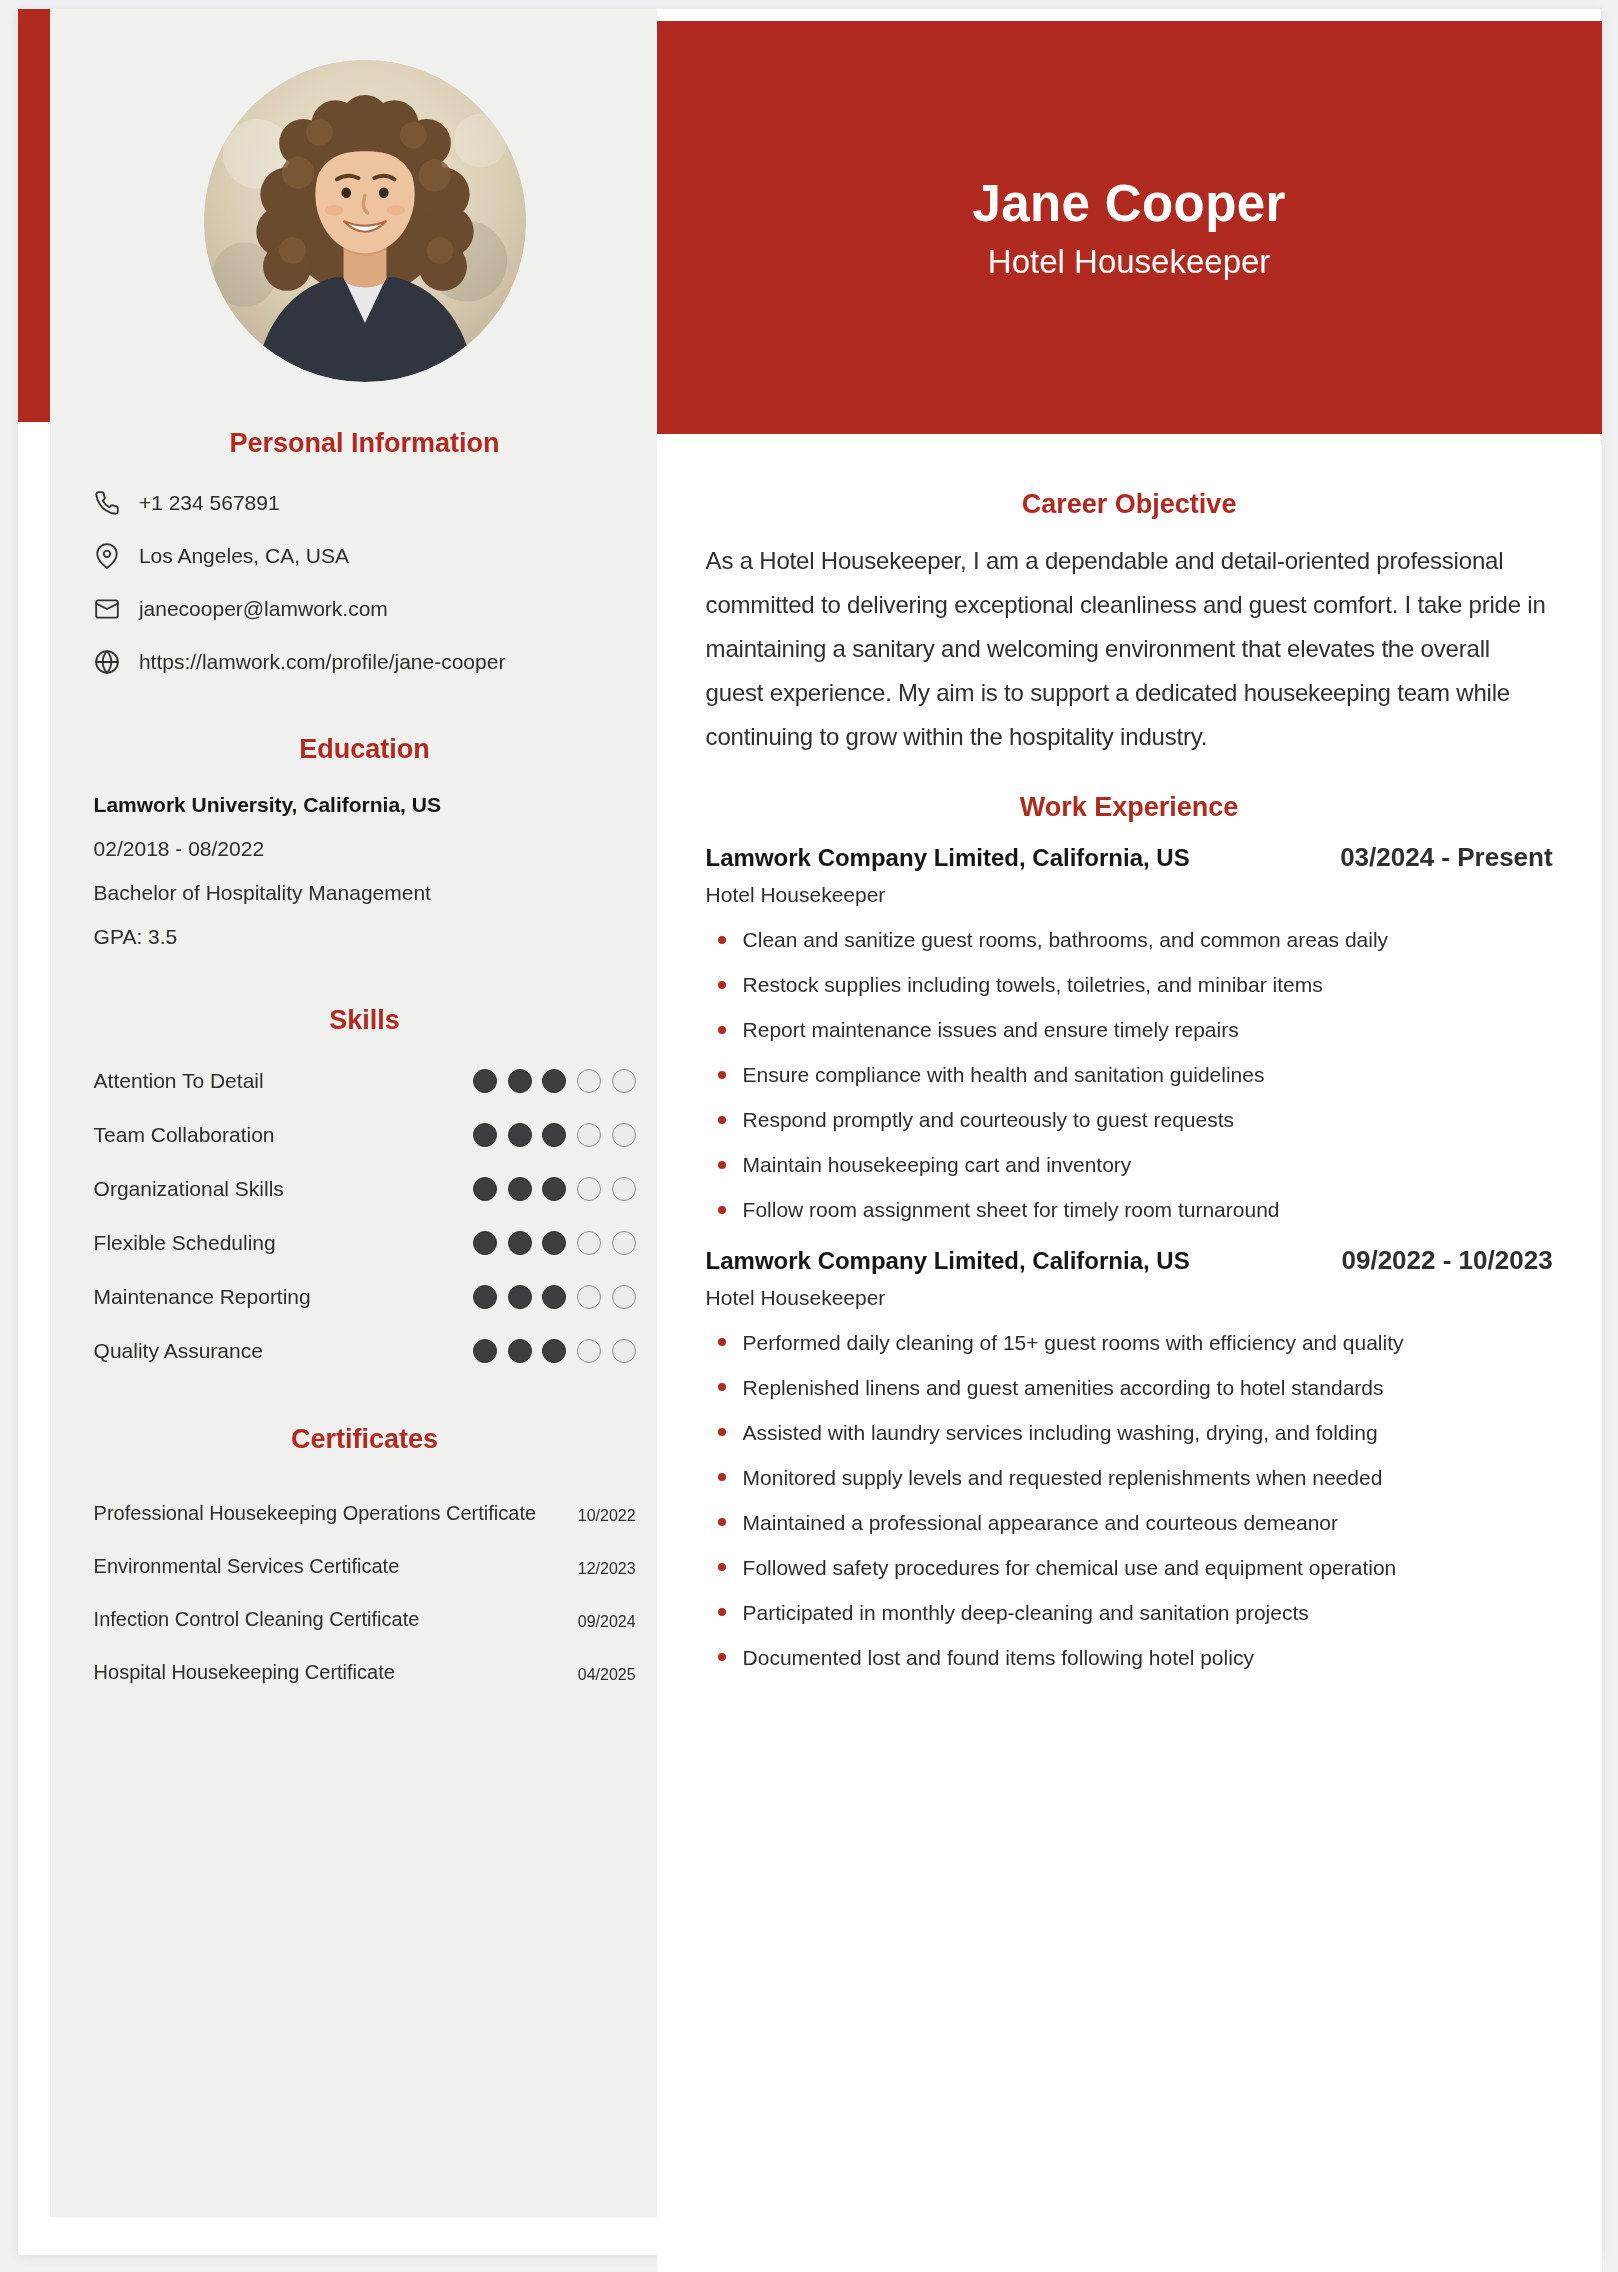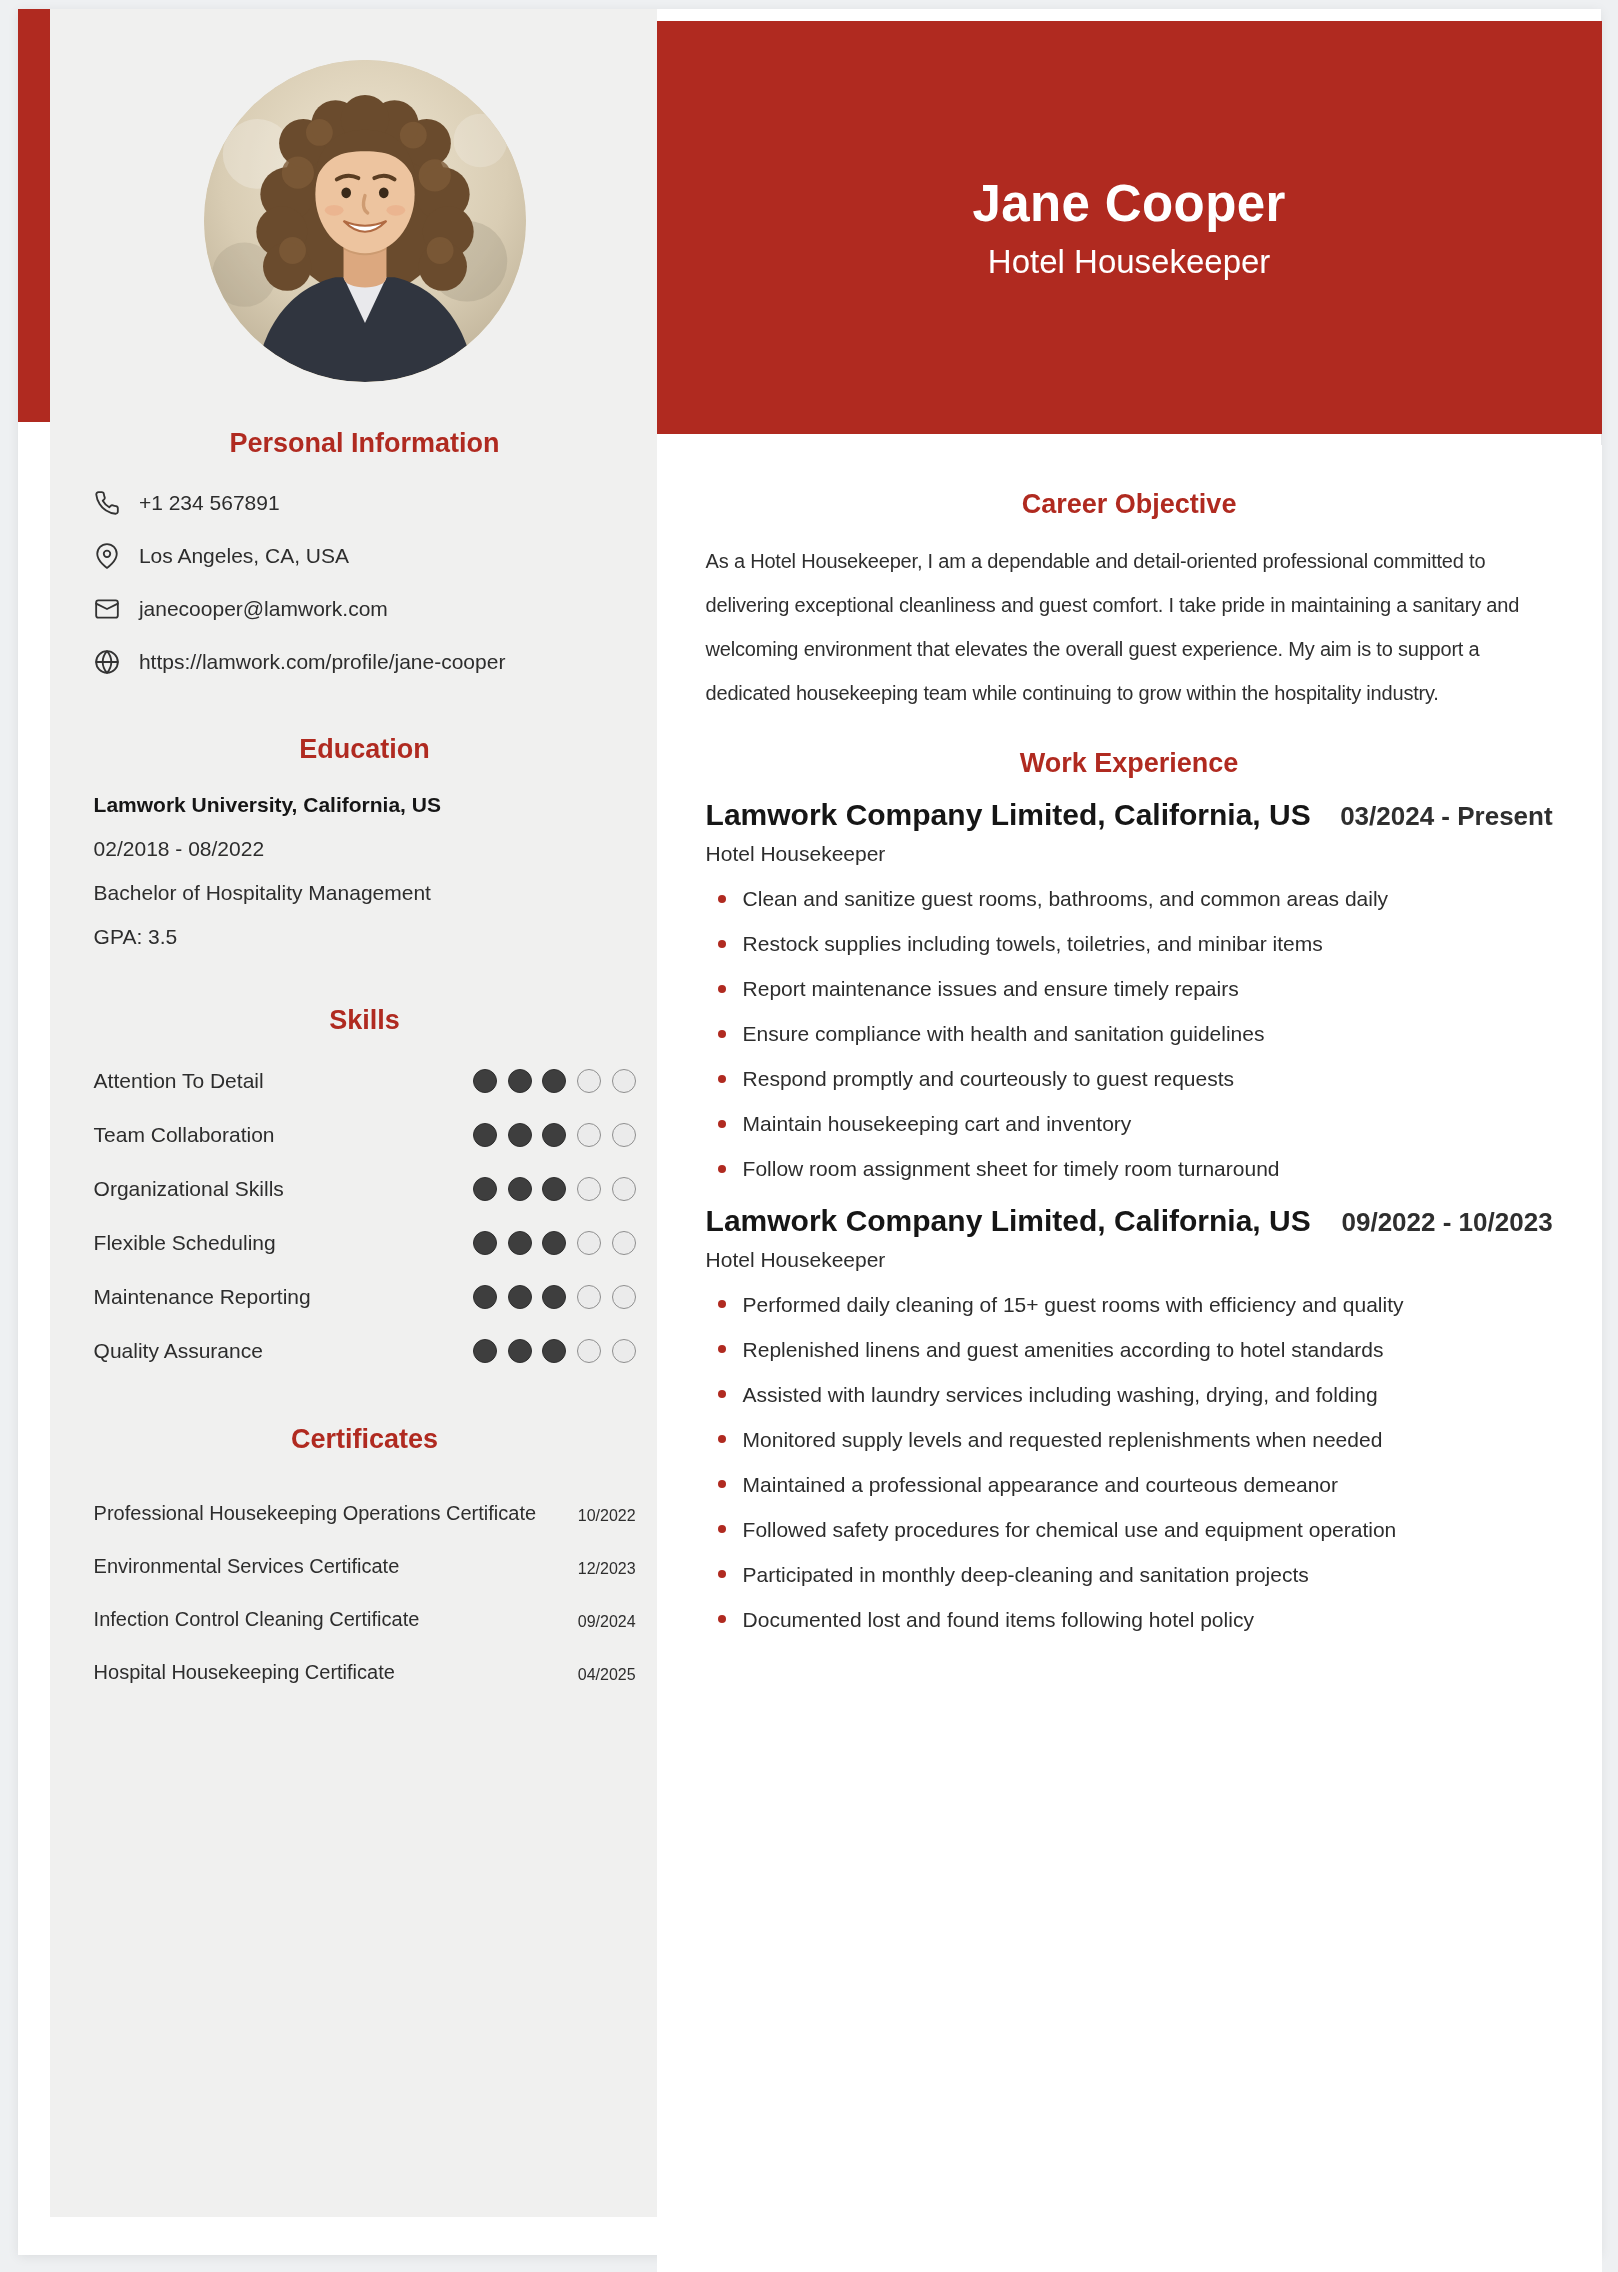--- a/index.html
+++ b/index.html
@@ -53,23 +53,23 @@
   .edu-line.bold{font-weight:700;color:#161616;}
   .skill-row{display:flex;align-items:center;justify-content:space-between;height:54px;}
   .skill-name{font-size:21px;}
   .dots{display:flex;gap:10.6px;}
   .dot{width:24px;height:24px;border-radius:50%;}
   .dot.filled{background:#3e3e3e;border:1.8px solid #2e2e2e;}
   .dot.empty{background:#ebebeb;border:1.8px solid #8f8f8f;}
   .cert-row{display:flex;justify-content:space-between;align-items:flex-end;min-height:53px;gap:12.3px;}
   .cert-name{font-size:20px;}
   .cert-date{font-size:16px;flex:none;}
-  .objective{font-size:20px;line-height:44px;letter-spacing:-0.2px;margin-bottom:5.3px;color:#2f2f2f;}
+  .objective{font-size:24px;line-height:44px;letter-spacing:-0.2px;margin-bottom:5.3px;color:#2f2f2f;}
   .job-head{display:flex;justify-content:space-between;align-items:baseline;margin-top:12.3px;}
-  .job-company{font-weight:700;font-size:30px;color:#161616;}
+  .job-company{font-weight:700;font-size:24px;color:#161616;}
   .job-dates{font-size:26px;color:#2f2f2f;font-weight:bold;}
   .job-role{font-size:21px;line-height:44px;}
   .job-bullets{list-style:none;margin:0;}
   .job-bullets li{position:relative;padding-left:37px;font-size:21px;line-height:45px;color:#2d2d2d;}
   .job-bullets li::before{
     content:"";position:absolute;left:12.3px;top:18.5px;width:8px;height:8px;
     border-radius:50%;background:var(--accent);
   }
 </style>
 </head>

